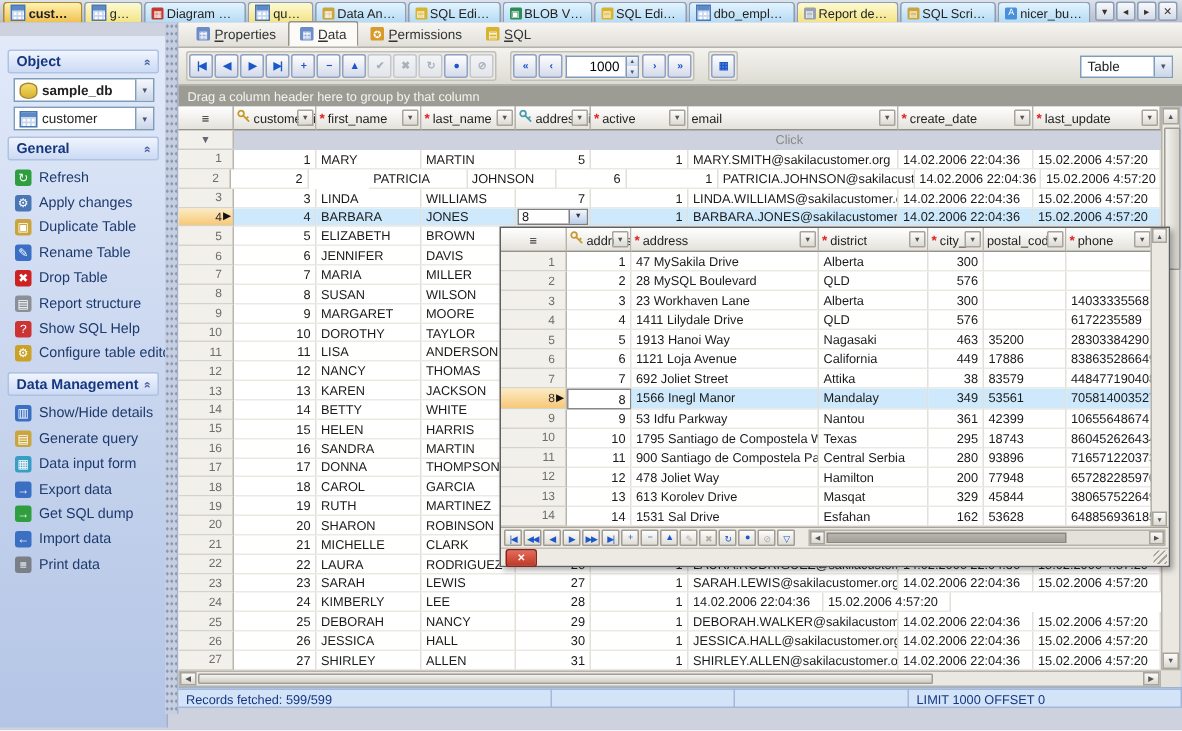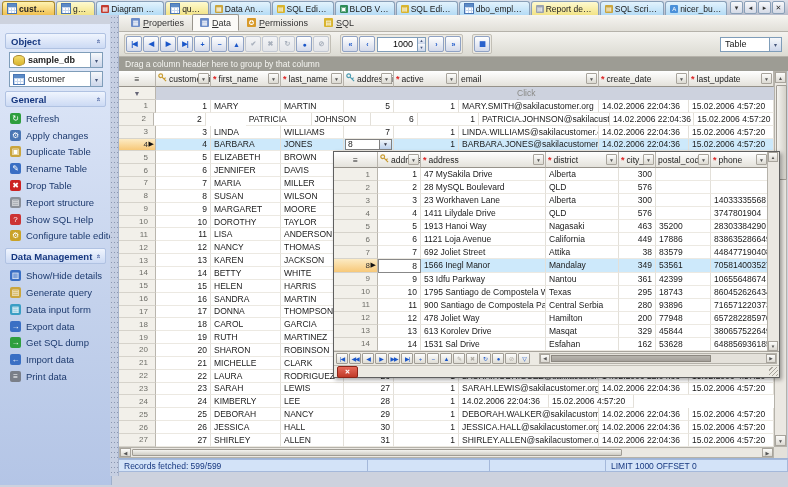--- a/index.html
+++ b/index.html
@@ -752,21 +752,21 @@
           <span class="cell" style="width: 55px;"></span>
           <span class="cell" style="width: 58px;">14033335568</span>
         </div>
         <div class="ovrow row">
           <span class="gcell" style="width: 44px;">4</span>
           <span class="cell num" style="width: 43px;">4</span>
           <span class="cell" style="width: 125px;">1411 Lilydale Drive</span>
           <span class="cell" style="width: 73px;">QLD</span>
           <span class="cell num" style="width: 37px;">576</span>
           <span class="cell" style="width: 55px;"></span>
-          <span class="cell" style="width: 58px;">3747801904</span>
+          <span class="cell" style="width: 58px;">6172235589</span>
         </div>
         <div class="ovrow row">
           <span class="gcell" style="width: 44px;">5</span>
           <span class="cell num" style="width: 43px;">5</span>
           <span class="cell" style="width: 125px;">1913 Hanoi Way</span>
           <span class="cell" style="width: 73px;">Nagasaki</span>
           <span class="cell num" style="width: 37px;">463</span>
           <span class="cell" style="width: 55px;">35200</span>
           <span class="cell" style="width: 58px;">28303384290</span>
         </div>

